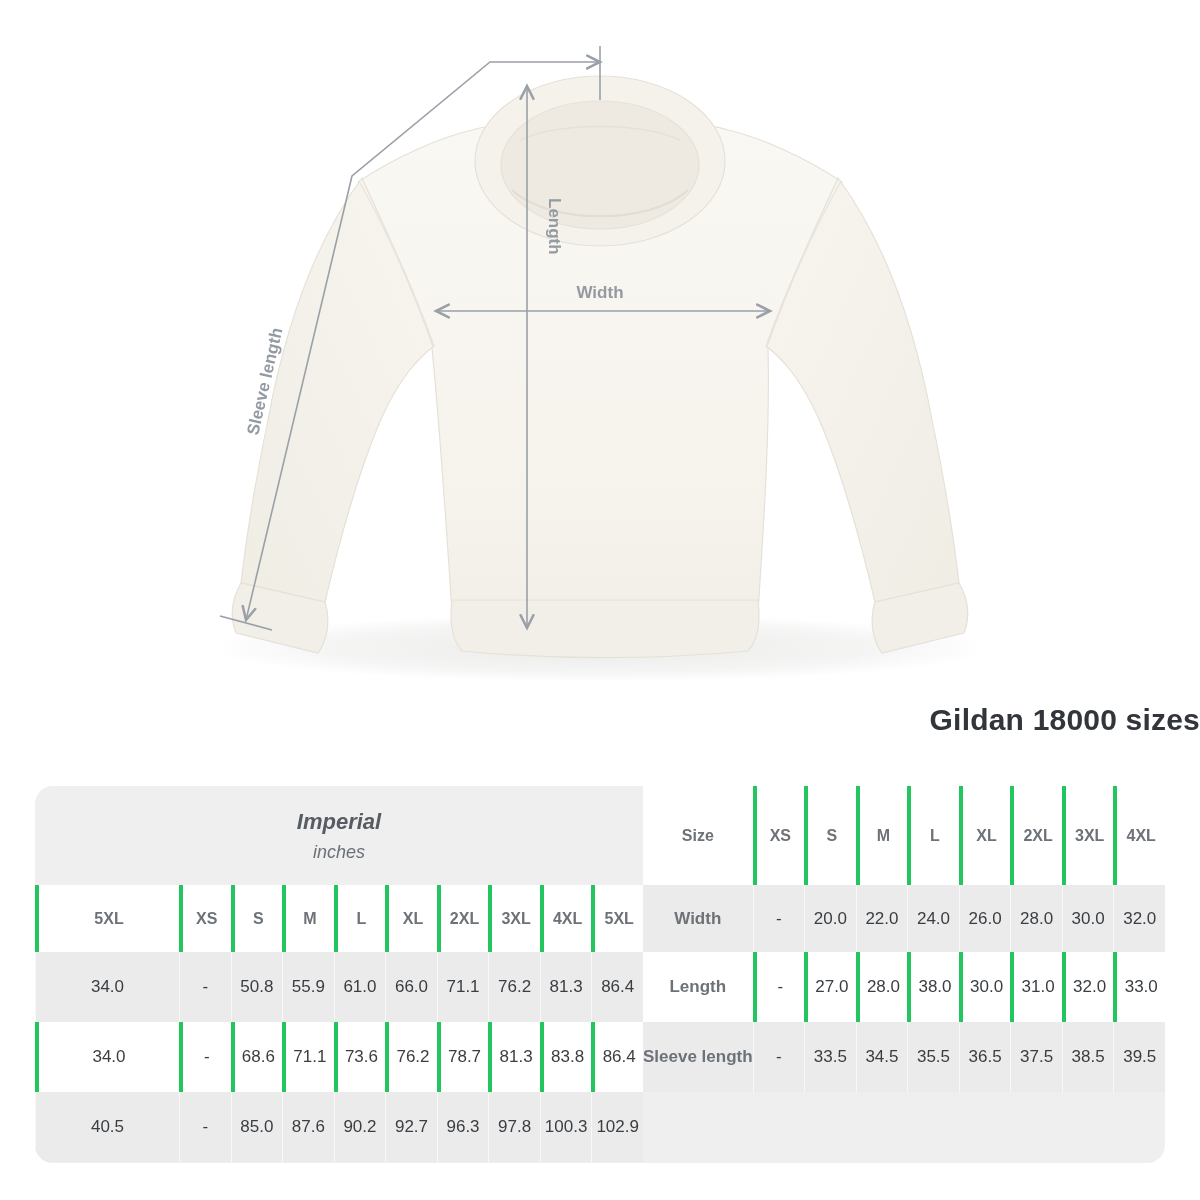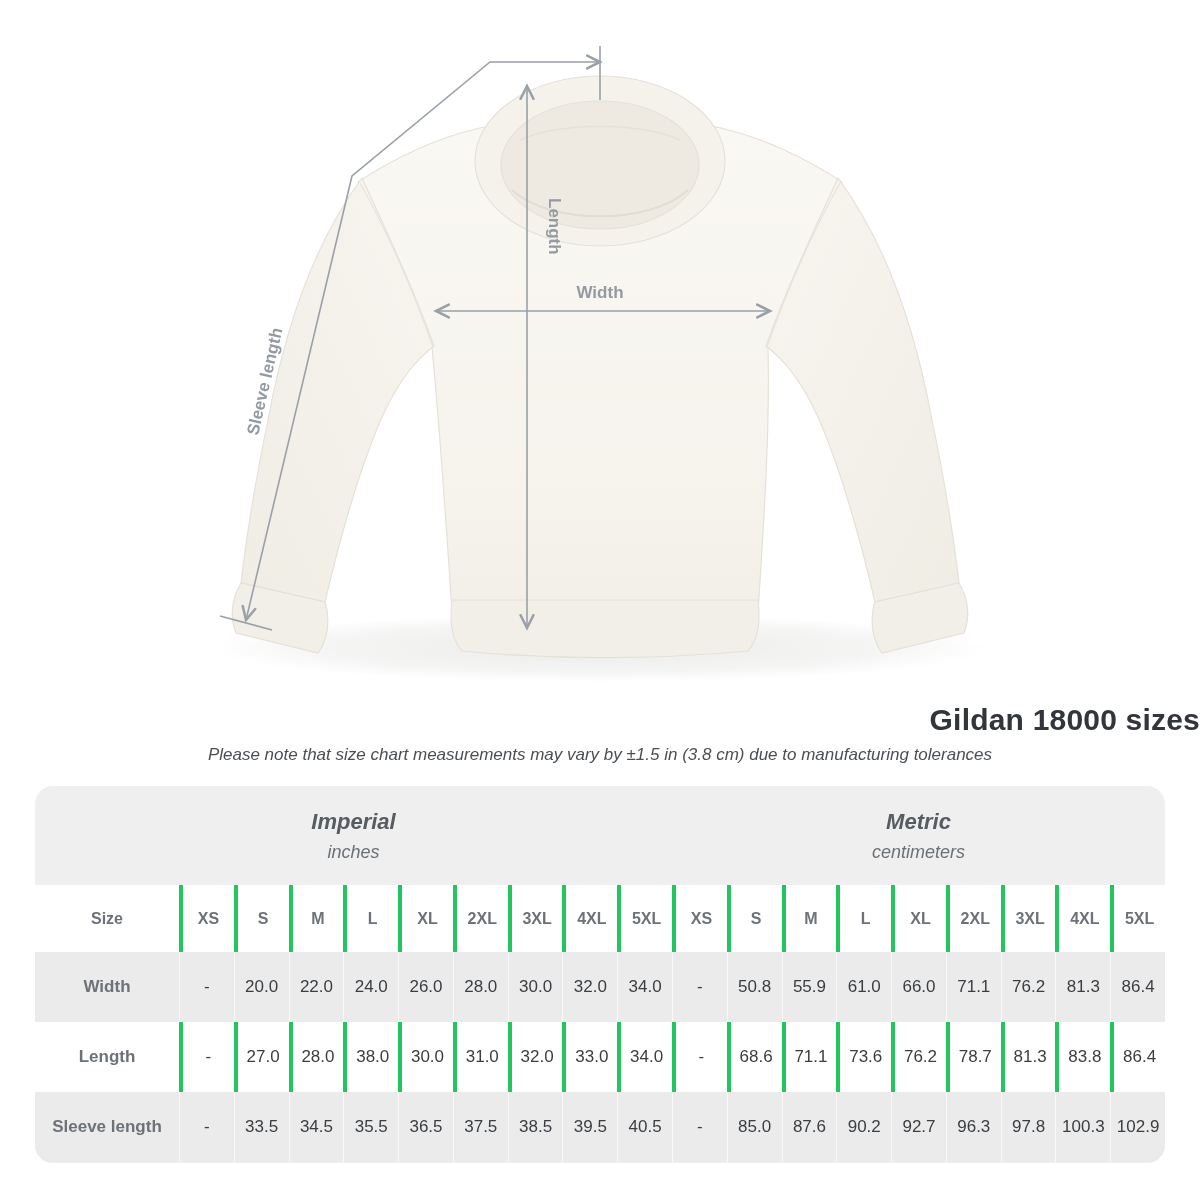--- a/index.html
+++ b/index.html
@@ -119,31 +119,26 @@
       <line x1="436" y1="311" x2="770" y2="311" marker-start="url(#arw)" marker-end="url(#arw)"></line>
     </g>
     <g fill="#949aa1" stroke="none" font-family="Liberation Sans, sans-serif" font-size="17" font-weight="bold">
       <text transform="translate(549,198) rotate(90)">Length</text>
       <text x="600" y="298" text-anchor="middle">Width</text>
       <text transform="translate(258,436) rotate(-77)">Sleeve length</text>
     </g>
   </svg>
 
   <div class="title">Gildan 18000 sizes</div>
-  <div class="note">Please note that size chart measurements may vary by ±1.5 in (3.8 cm) due to manufacturing tolerances</div>
 
   <div class="table-card">
     <div class="grid">
       <div class="unit-head" style="grid-column:1 / 11;">
         <div class="u-label">Imperial</div>
         <div class="u-sub">inches</div>
-      </div>
-      <div class="unit-head" style="grid-column:11 / 20;">
-        <div class="u-label">Metric</div>
-        <div class="u-sub">centimeters</div>
       </div>
 
     <div class="cell hd r-white">Size</div>
         <div class="cell hd r-white bl">XS</div>
         <div class="cell hd r-white bl">S</div>
         <div class="cell hd r-white bl">M</div>
         <div class="cell hd r-white bl">L</div>
         <div class="cell hd r-white bl">XL</div>
         <div class="cell hd r-white bl">2XL</div>
         <div class="cell hd r-white bl">3XL</div>

